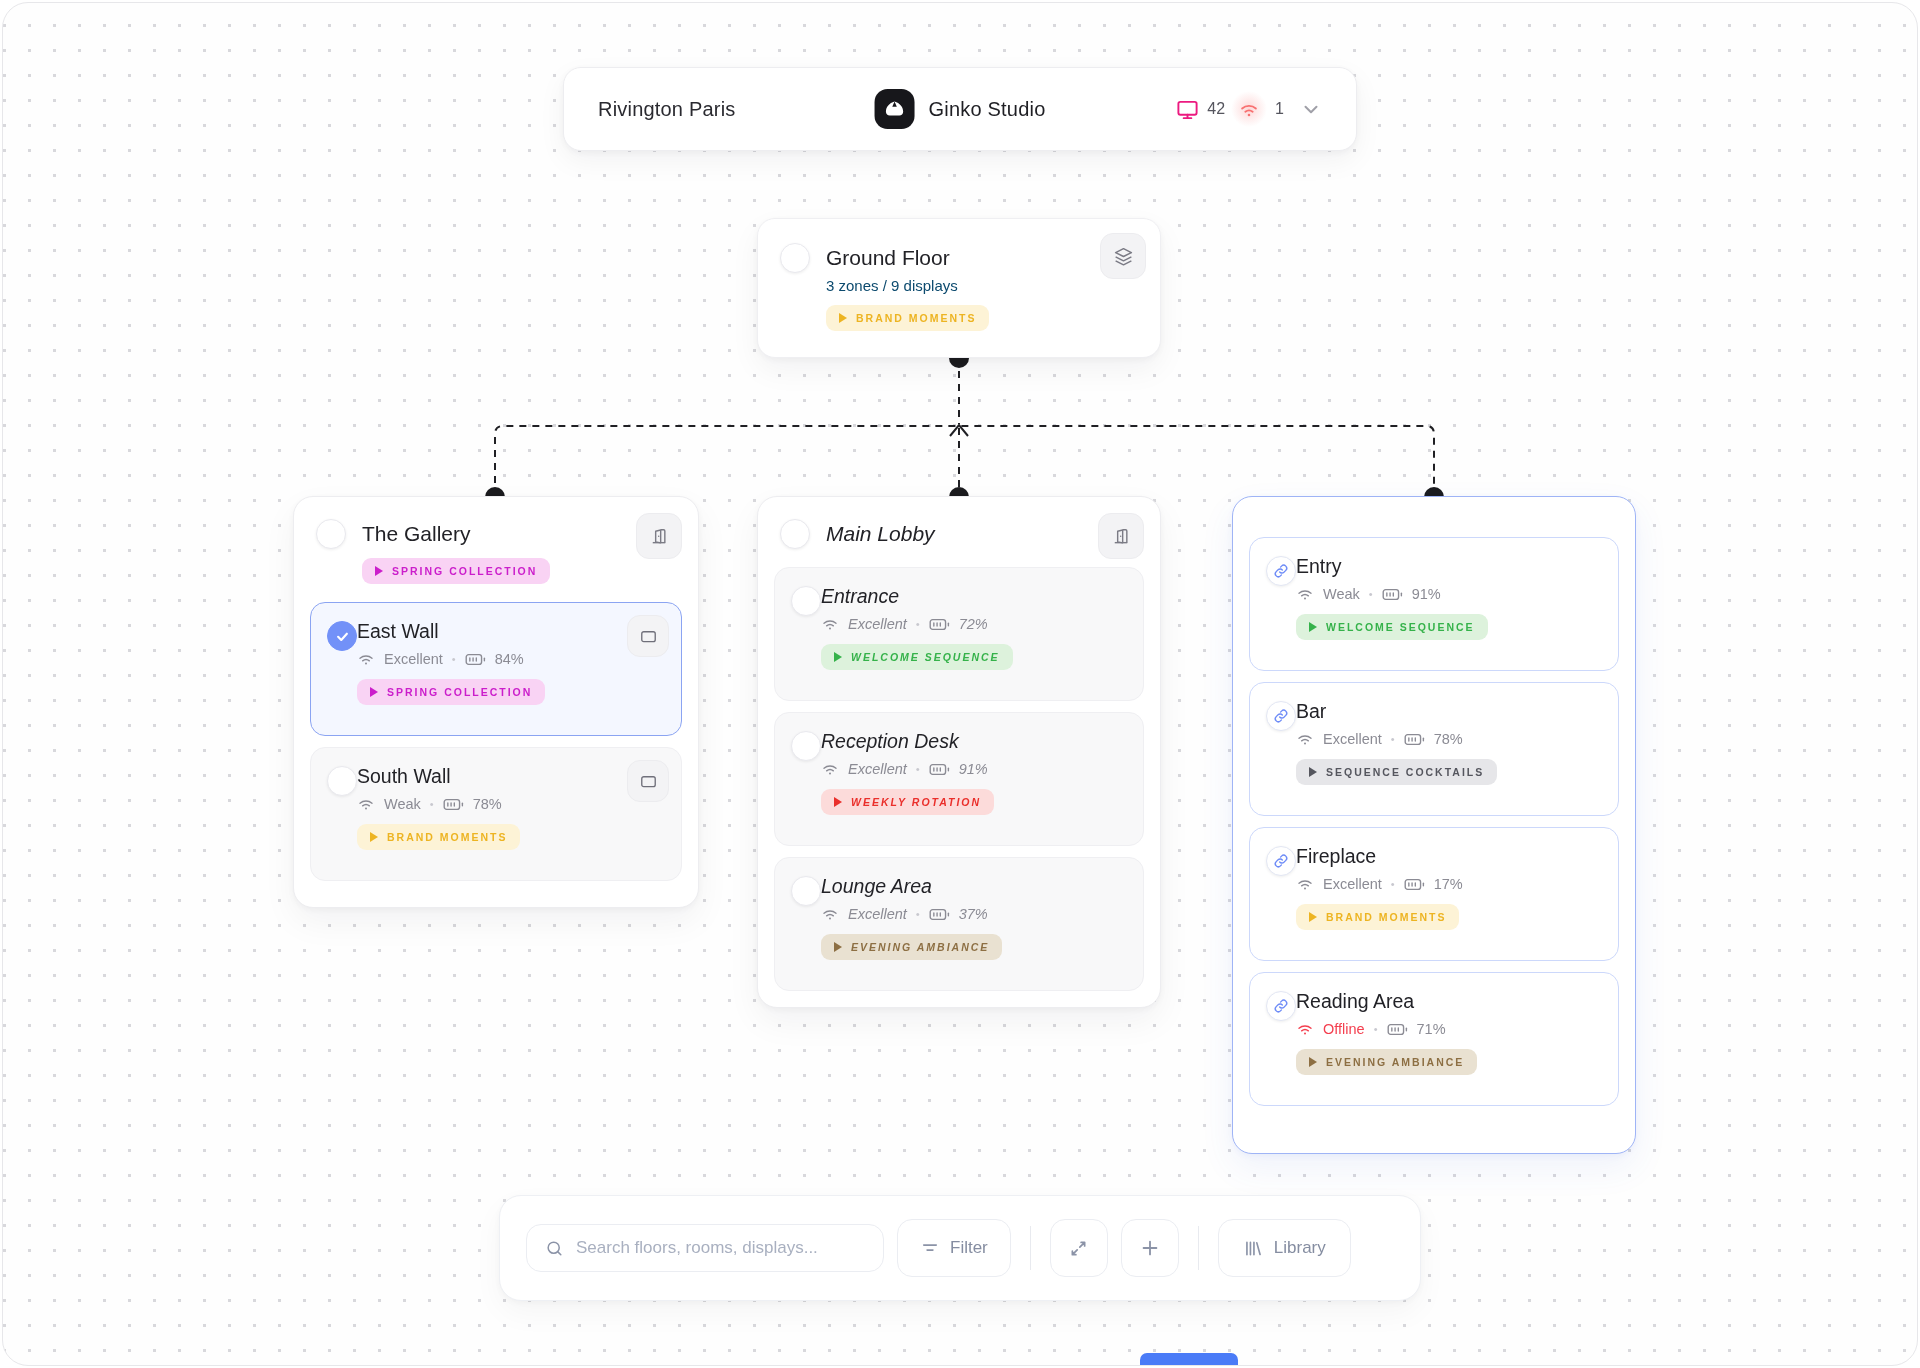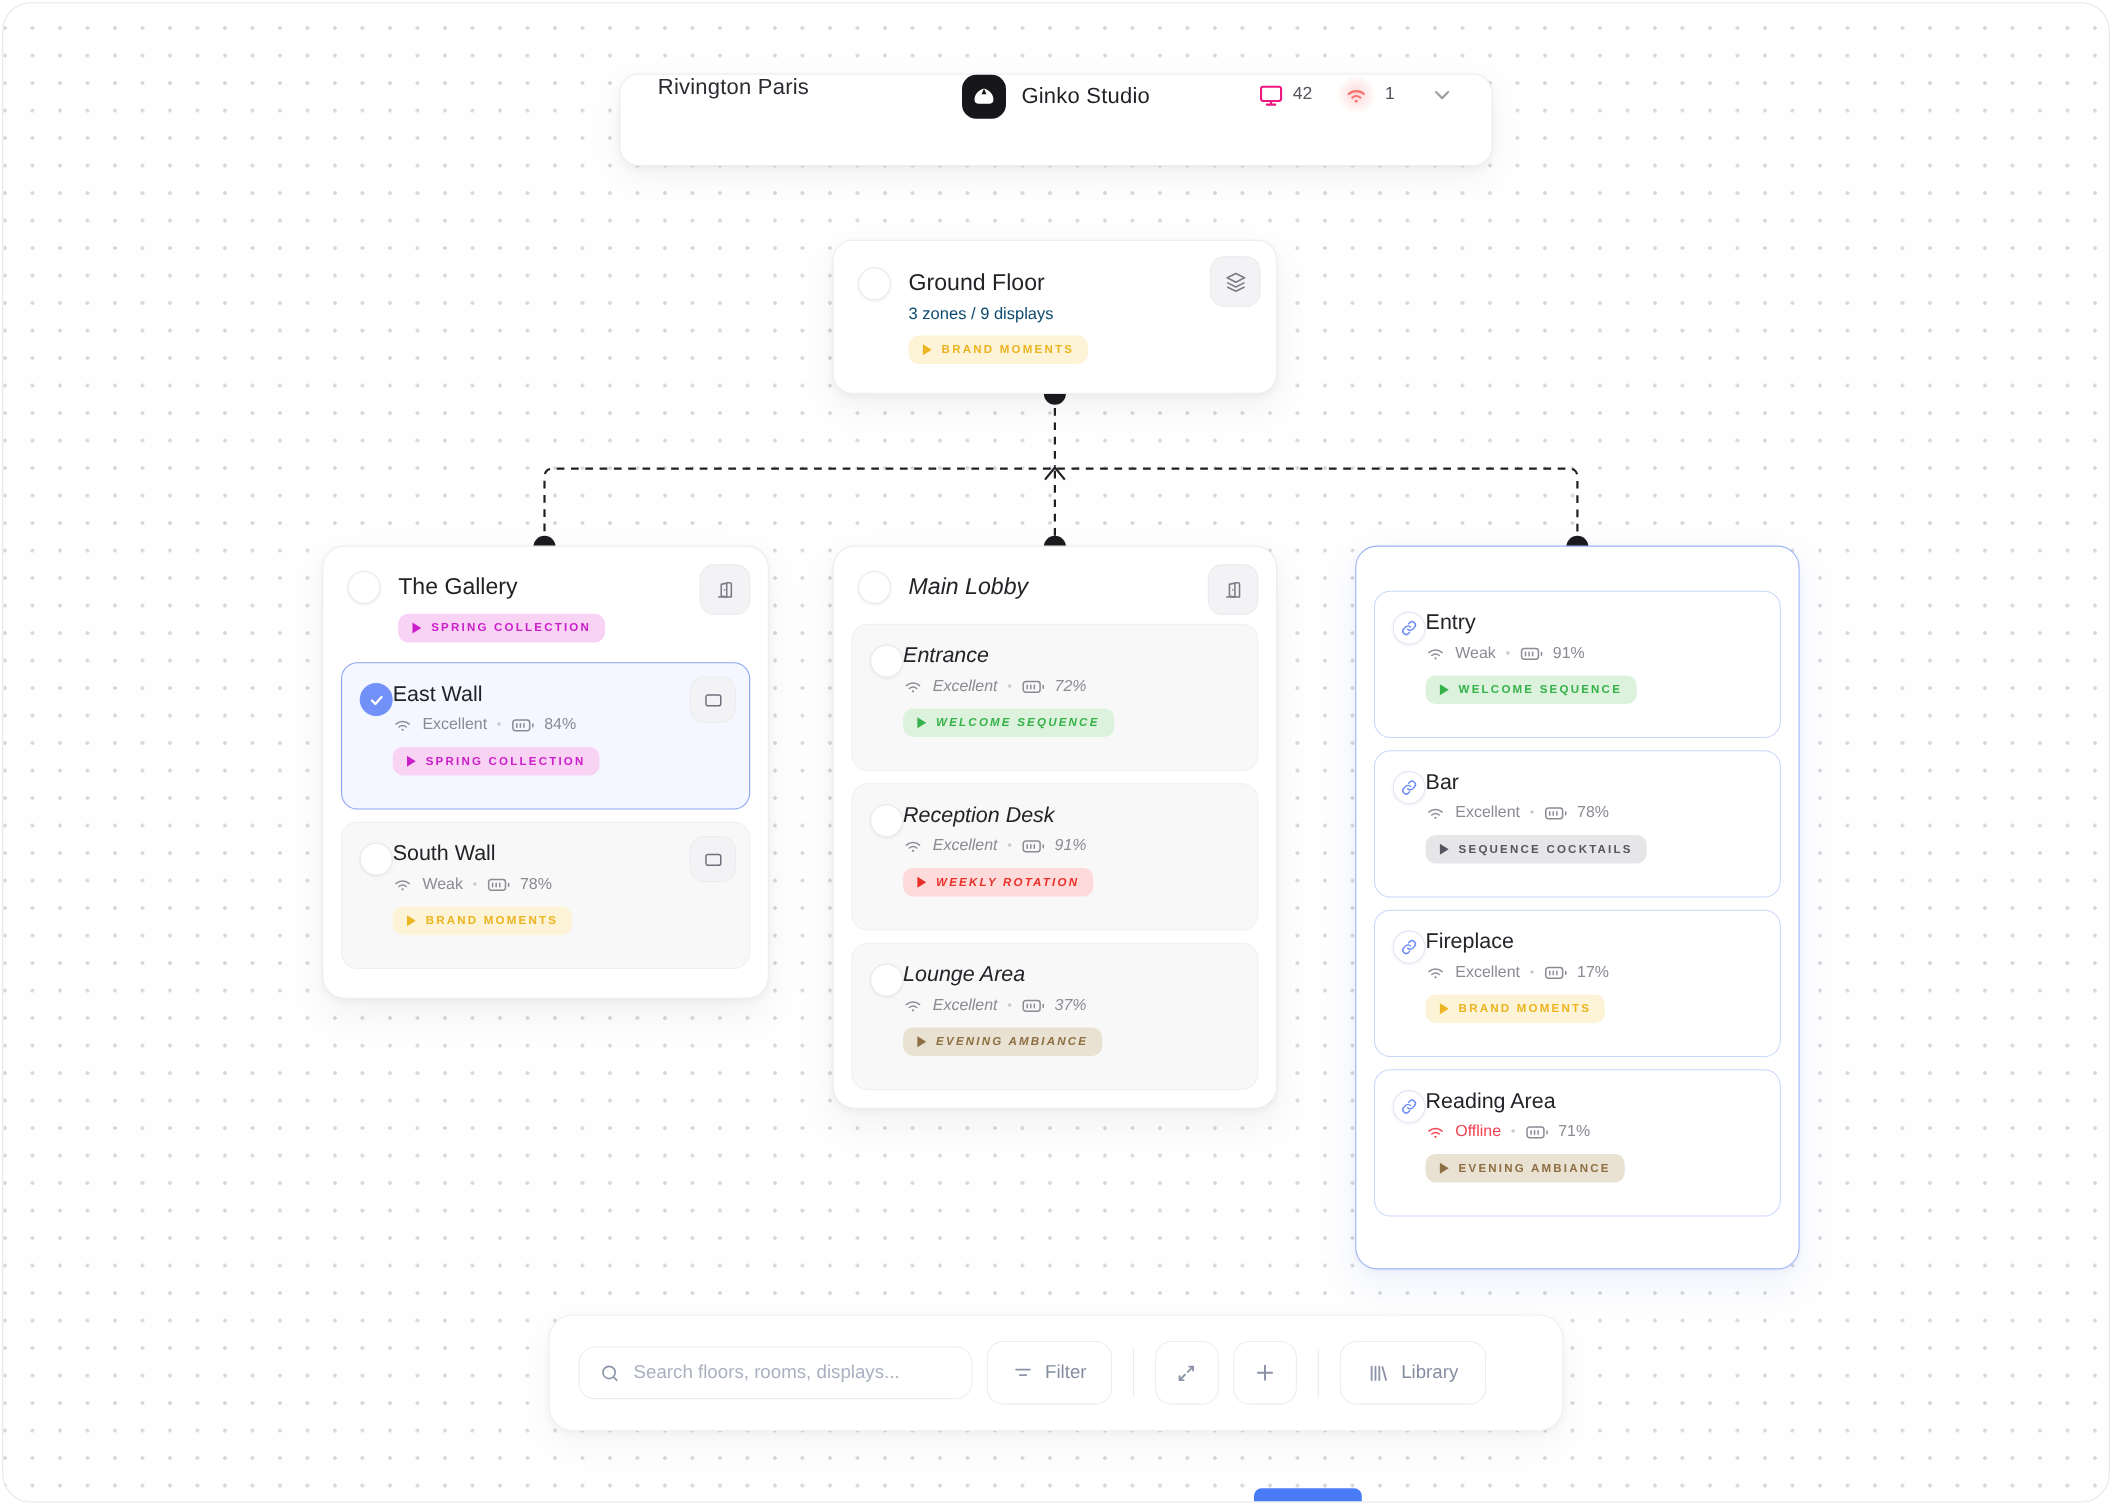--- a/index.html
+++ b/index.html
@@ -12,29 +12,29 @@
     background-image:radial-gradient(circle,#d8d8dc 1.7px,transparent 1.9px);
     background-size:25px 25px; background-position:14px 10px; overflow:hidden;
   }
   .connectors{ position:absolute; inset:0; pointer-events:none; }
 
   
   .topbar{
     position:absolute; left:560px; top:64px; width:794px; height:84px;
     background:#ffffff; border:1px solid #ededf0; border-radius:18px;
     box-shadow:0 2px 6px rgba(20,20,30,.04), 0 10px 28px rgba(20,20,30,.05);
-    display:flex; align-items:flex-start; justify-content:space-between; padding:0 34px;
+    display:flex; align-items:center; justify-content:space-between; padding:0 34px;
   }
   .tb-left{ font-size:20px; color:#2a2a30; letter-spacing:.01em; }
   .tb-center{ position:absolute; left:50%; transform:translateX(-50%);
     display:flex; align-items:center; gap:14px; }
   .logo{ width:40px; height:40px; background:#17171b; border-radius:13px;
     display:flex; align-items:center; justify-content:center; }
   .brand-name{ font-size:20px; color:#1f1f24; letter-spacing:.01em; }
-  .tb-right{ display:flex; align-items:center; gap:22px; }
+  .tb-right{ display:flex; align-items:center; gap:6px; }
   .stat{ display:flex; align-items:center; gap:8px; font-size:16px; color:#55555e; }
   .glow{ width:36px; height:36px; border-radius:50%; display:flex; align-items:center;
     justify-content:center;
     background:radial-gradient(closest-side,rgba(248,113,113,.28),rgba(248,113,113,0)); }
   .chev{ margin-left:10px; cursor:pointer; }
 
   
   .circle{ width:30px; height:30px; border-radius:50%; background:#fff;
     border:1px solid #e9e9ee; box-shadow:0 1px 3px rgba(0,0,0,.07); flex:0 0 auto; }
   .circle--checked{ background:#7291f8; border-color:#7291f8;

